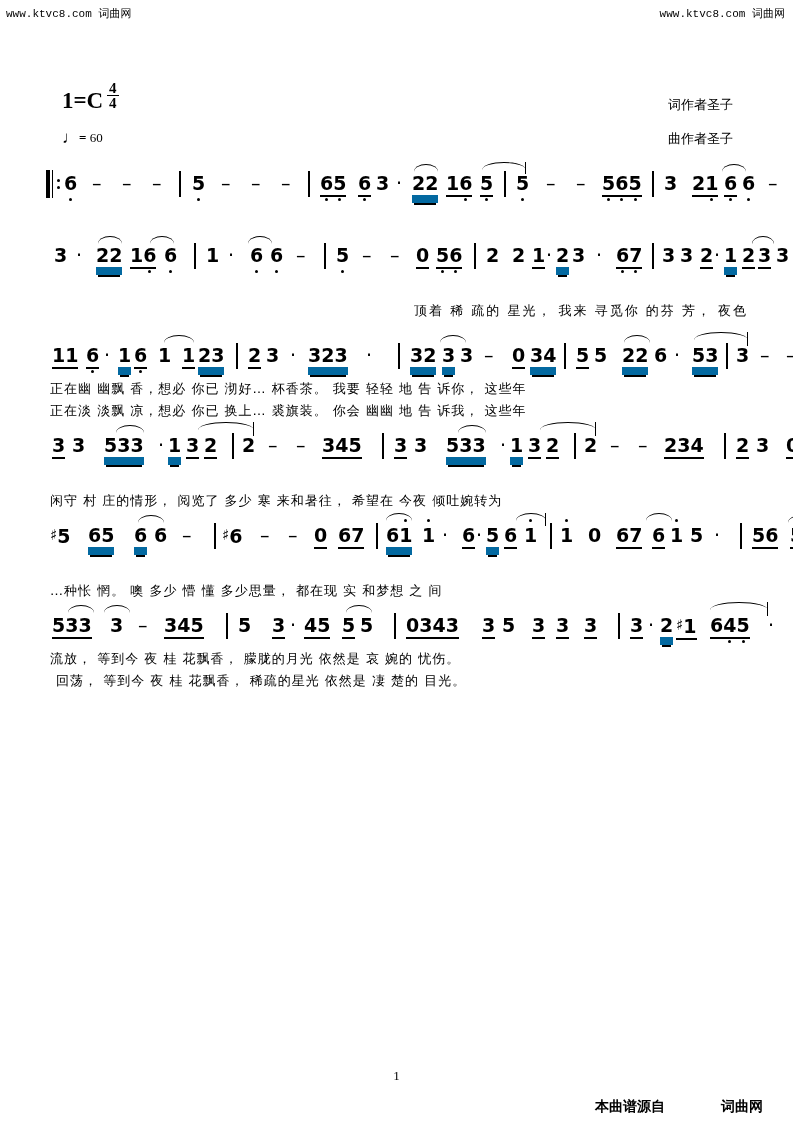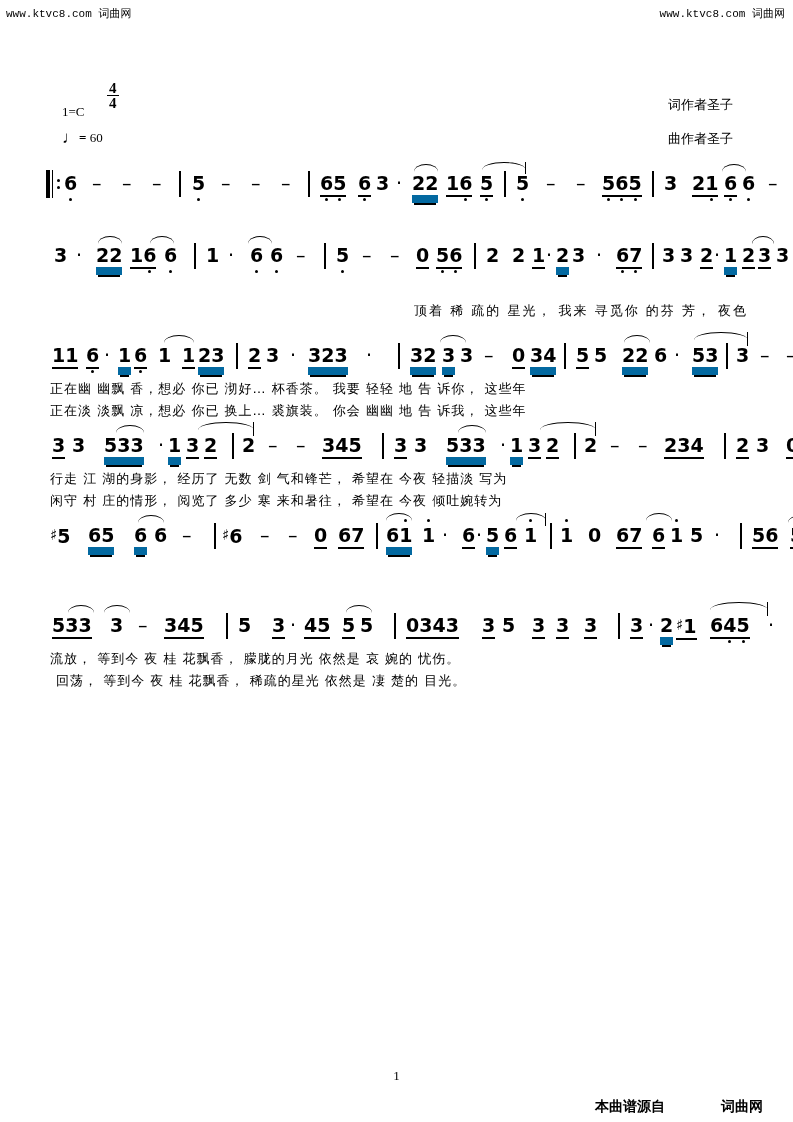--- a/index.html
+++ b/index.html
@@ -27,23 +27,23 @@
     color: #000;
   }
   .watermark.left  { left: 6px; }
   .watermark.right { right: 8px; }
 
   
   .header { position: absolute; left: 0; top: 0; width: 793px; height: 165px; }
 
   .keysig {
     position: absolute;
-    left: 62px; top: 104px;
-    font-size: 13px;
-    font-weight: normal;
+    left: 62px; top: 88px;
+    font-size: 23px;
+    font-weight: bold;
     letter-spacing: 0px;
   }
   .timesig {
     position: absolute;
     left: 107px; top: 81px;
     font-size: 15px;
     font-weight: bold;
     text-align: center;
     line-height: 14px;
   }
@@ -419,21 +419,20 @@
     <span class="g b1" style="left:618px;">234</span>
 
     <span class="bar" style="left:678px;"></span>
 
     <span class="g b1" style="left:690px;">2</span>
     <span class="g" style="left:710px;">3</span>
     <span class="g b1" style="left:740px;">0</span>
 
   </div>
 
-  <div class="lyric" style="left:4px; top:36px; letter-spacing:1px;">行走 江 湖的身影， 经历了 无数 剑 气和锋芒， 希望在 今夜 轻描淡 写为</div>
   <div class="lyric" style="left:4px; top:58px; letter-spacing:1px;">闲守 村 庄的情形， 阅览了 多少 寒 来和暑往， 希望在 今夜 倾吐婉转为</div>
 </div>
 
 <div class="system" style="top:524px;">
   <div class="notes">
     <span class="g" style="left:4px;"><span class="sharp">♯</span>5</span>
     <span class="g b2" style="left:42px;">65</span>
     <span class="tie" style="left:92px; top:-9px; width:26px;"></span>
     <span class="g b2" style="left:88px;">6</span>
     <span class="g" style="left:108px;">6</span>
@@ -473,20 +472,21 @@
     <span class="g norm" style="left:668px;">·</span>
 
     <span class="bar" style="left:694px;"></span>
 
     <span class="g b1" style="left:706px;">56</span>
     <span class="tie" style="left:742px; top:-9px; width:26px;"></span>
     <span class="g b1" style="left:744px;">5</span>
 
   </div>
 
+  <div class="lyric" style="left:4px; top:58px; letter-spacing:1px;">…种怅 惘。 噢 多少 懵 懂 多少思量， 都在现 实 和梦想 之 间</div>
 </div>
 
 <div class="system" style="top:614px;">
   <div class="notes">
     <span class="tie" style="left:22px; top:-9px; width:26px;"></span>
     <span class="tie" style="left:58px; top:-9px; width:26px;"></span>
     <span class="g b1" style="left:6px;">533</span>
     <span class="g" style="left:64px;">3</span>
     <span class="g dash norm" style="left:92px;">–</span>
     <span class="g b1" style="left:118px;">345</span>

